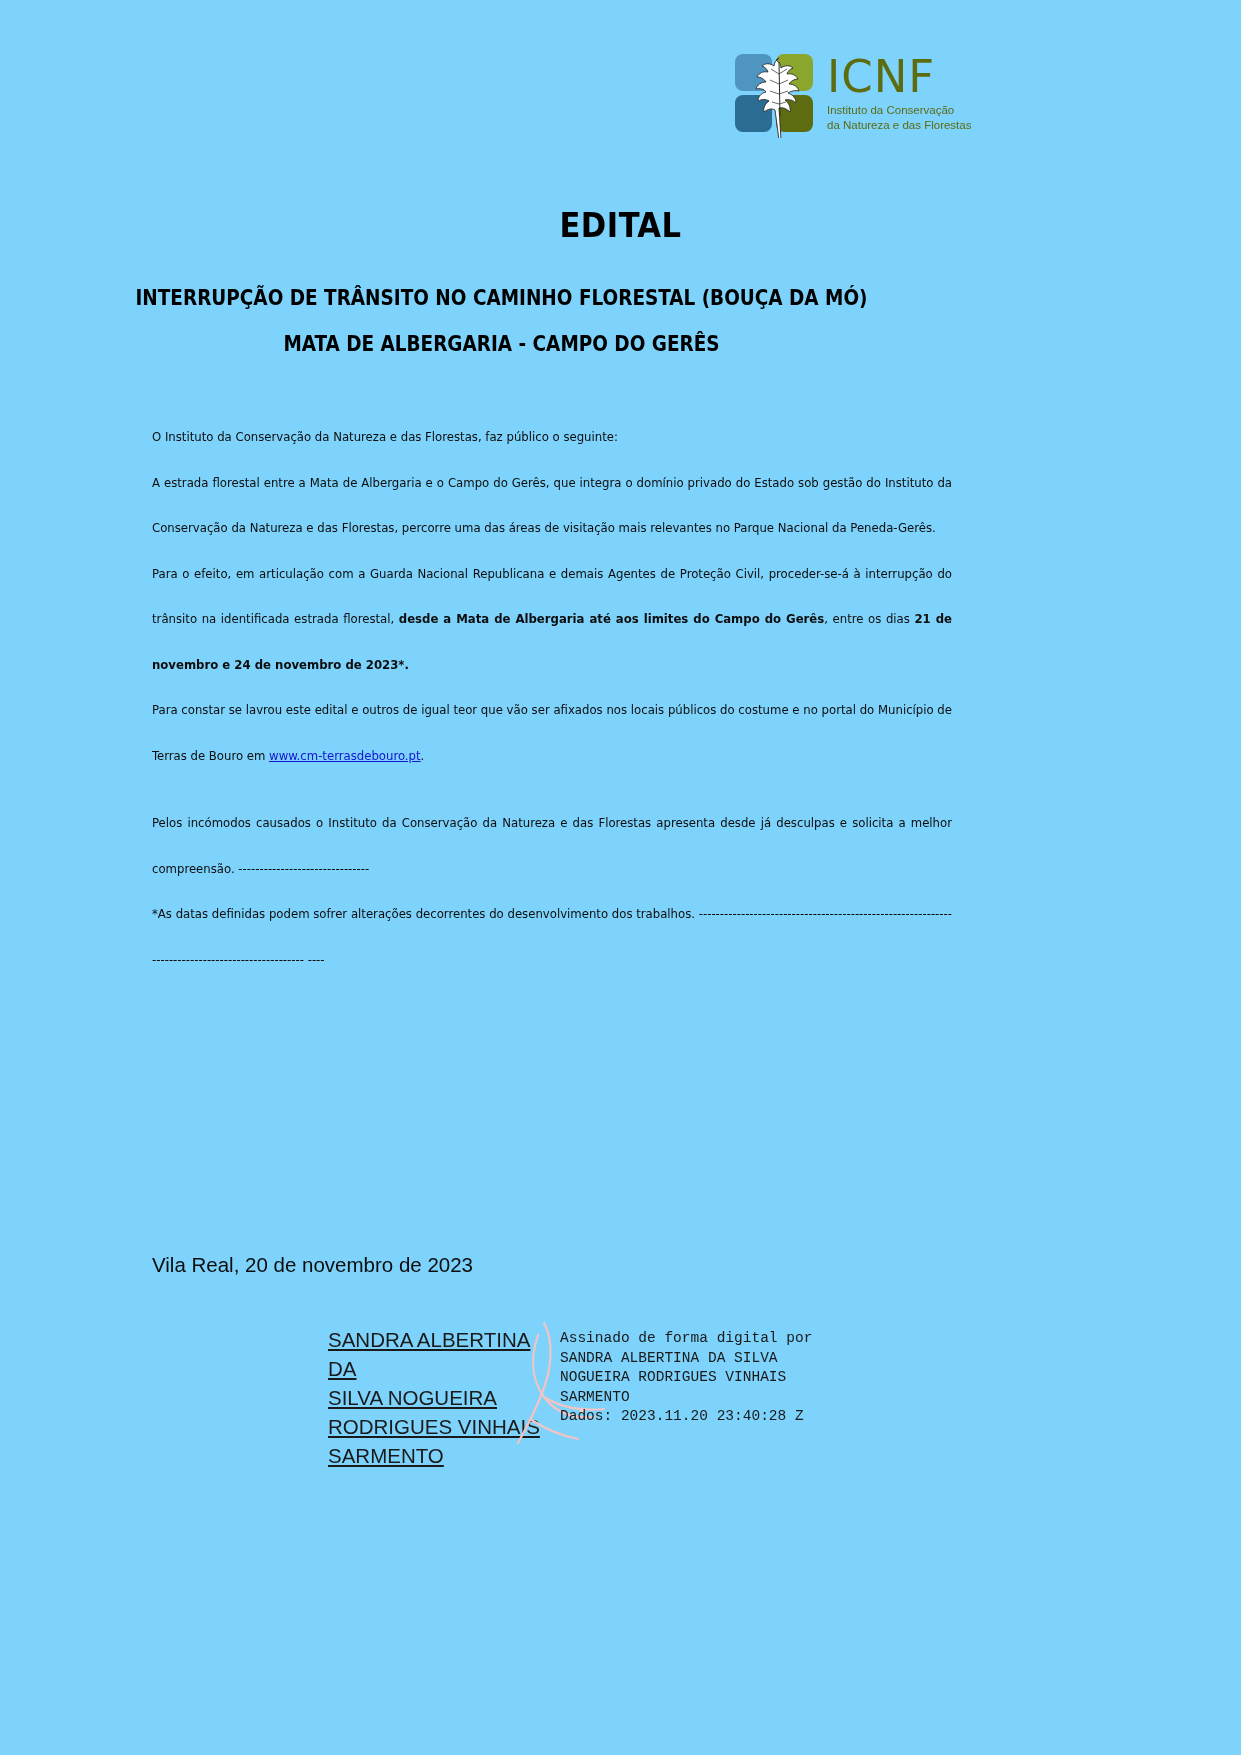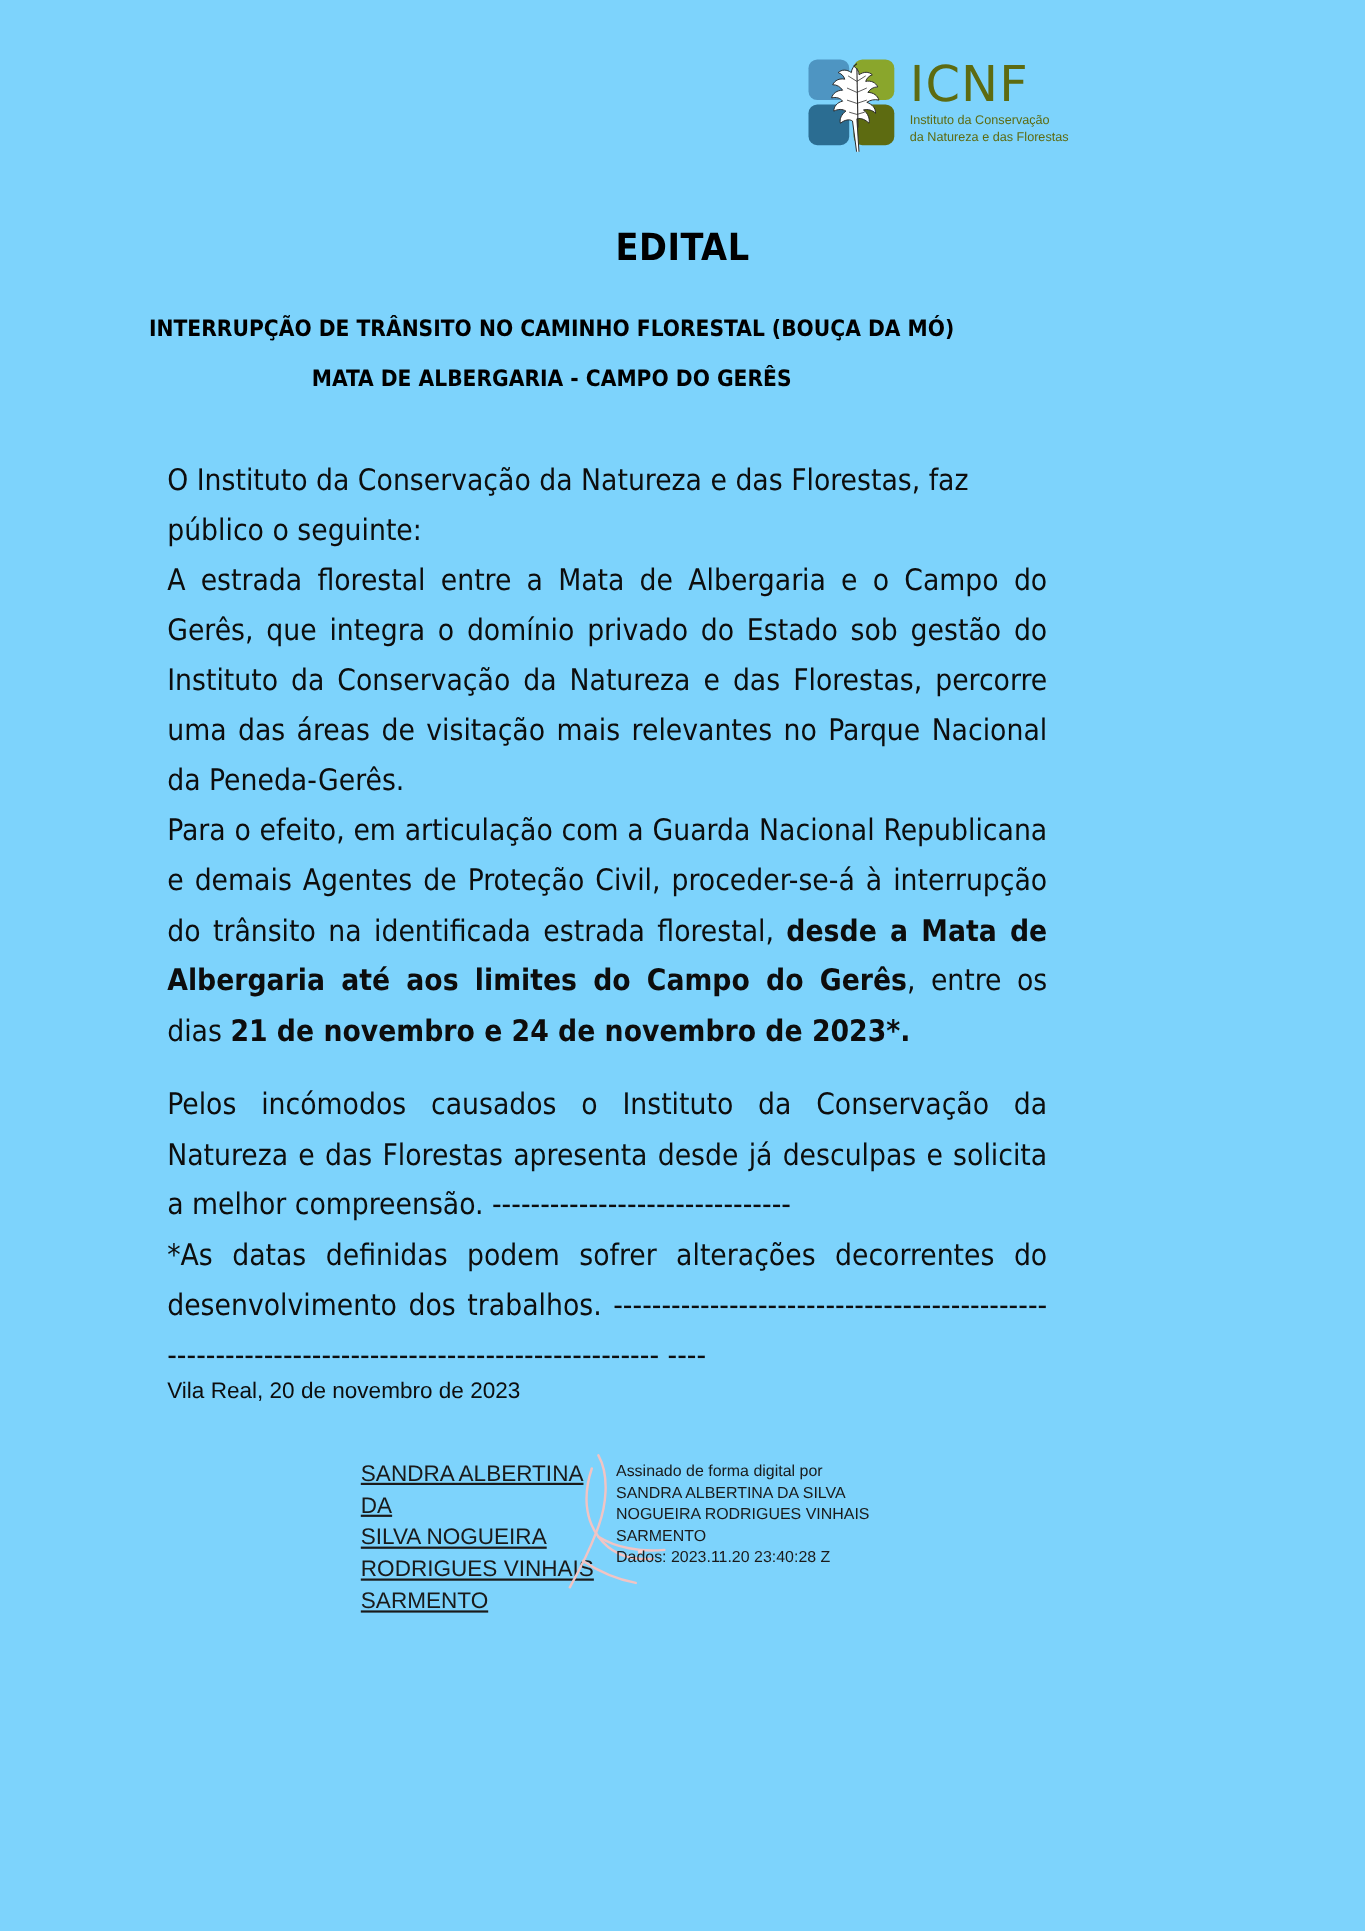--- a/index.html
+++ b/index.html
@@ -106,21 +106,21 @@
   
   .body-area {
     position: absolute;
     left: 152px;
     top: 414px;
     width: 800px;
   }
   .para {
     font-family: "DejaVu Sans Condensed", "Liberation Sans Narrow", "Liberation Sans", sans-serif;
     font-stretch: condensed;
-    font-size: 27px;
+    font-size: 13px;
     line-height: 45.5px;
     text-align: justify;
     margin: 0 0 0 0;
     color: #0d0d0d;
   }
   .para.nojust { text-align: left; }
   .para b { font-weight: bold; }
   .link {
     color: #1414cf;
     text-decoration: underline;
@@ -155,21 +155,21 @@
     font-size: 20.5px;
     line-height: 29px;
     color: #1a1a1a;
     text-decoration: underline;
   }
   .sig-meta {
     position: absolute;
     left: 232px;
     top: 4px;
     width: 300px;
-    font-family: Liberation Sans, sans-serif;
+    font-family: Liberation Mono, monospace;
     font-size: 14.5px;
     line-height: 19.5px;
     color: #1a1a1a;
   }
   .sig-squiggle {
     position: absolute;
     left: 180px;
     top: -10px;
     width: 120px;
     height: 150px;
@@ -238,20 +238,21 @@
 
   <div class="body-area">
 
     <p class="para nojust">O Instituto da Conservação da Natureza e das Florestas, faz público o seguinte:</p>
 
     <p class="para">A estrada florestal entre a Mata de Albergaria e o Campo do Gerês, que integra o domínio privado do Estado sob gestão do Instituto da Conservação da Natureza e das Florestas, percorre uma das áreas de visitação mais relevantes no Parque Nacional da Peneda-Gerês.</p>
 
 
     <p class="para"><span>Para o efeito, em articulação com a Guarda Nacional Republicana e demais Agentes de Proteção Civil, proceder-se-á à interrupção do trânsito na identificada estrada florestal, </span><b>desde a Mata de Albergaria até aos limites do Campo do Gerês</b><span>, entre os dias </span><b>21 de novembro e 24 de novembro de 2023*.</b></p>
 
+    <p class="para"><span>Para constar se lavrou este edital e outros de igual teor que vão ser afixados nos locais públicos do costume e no portal do Município de Terras de Bouro em </span><a class="link" href="#">www.cm-terrasdebouro.pt</a><span>.</span></p>
 
     <div class="spacer-sm"></div>
 
     <p class="para">Pelos incómodos causados o Instituto da Conservação da Natureza e das Florestas apresenta desde já desculpas e solicita a melhor compreensão. -------------------------------</p>
 
     <p class="para">*As datas definidas podem sofrer alterações decorrentes do desenvolvimento dos trabalhos. ------------------------------------------------------------------------------------------------ ----</p>
 
   </div>
 
   <div class="date-line">Vila Real, 20 de novembro de 2023</div>

